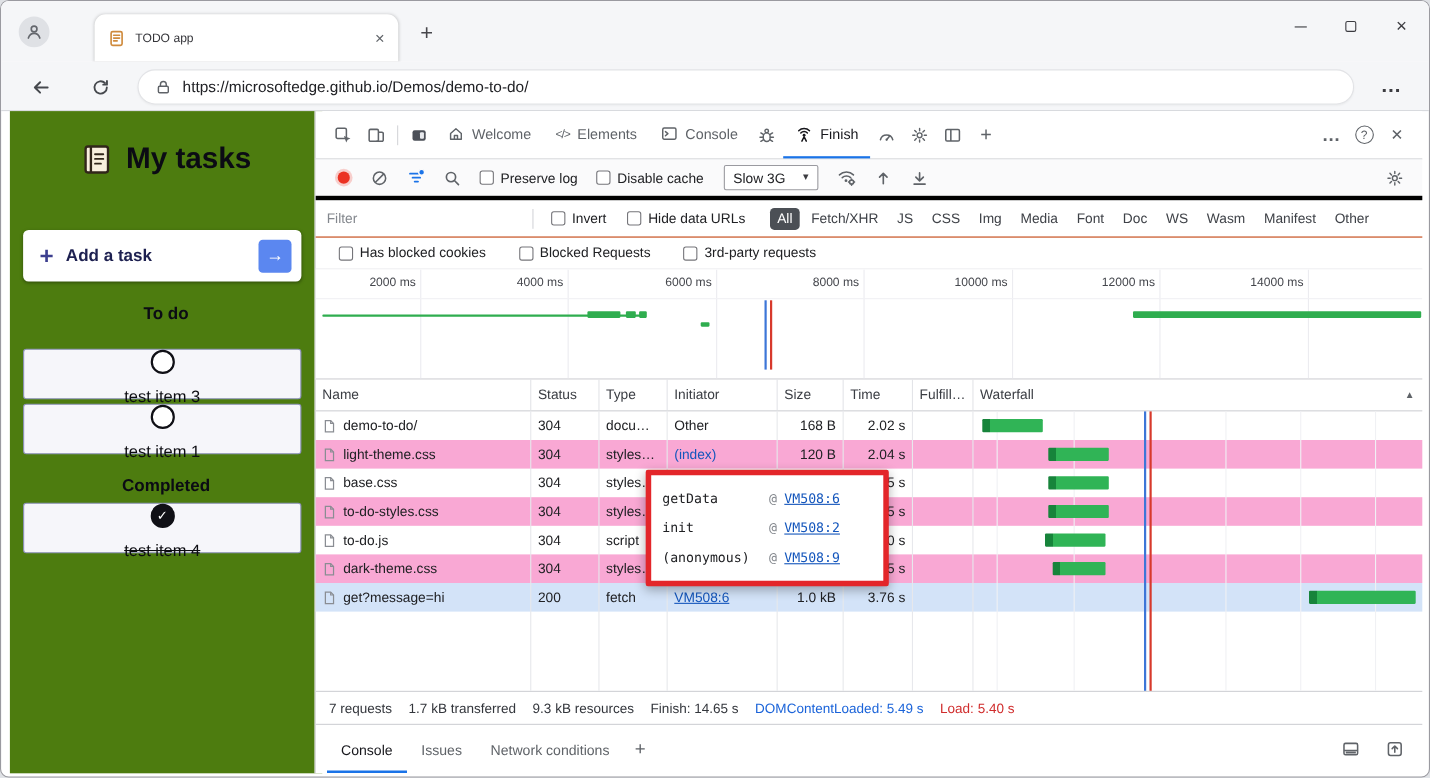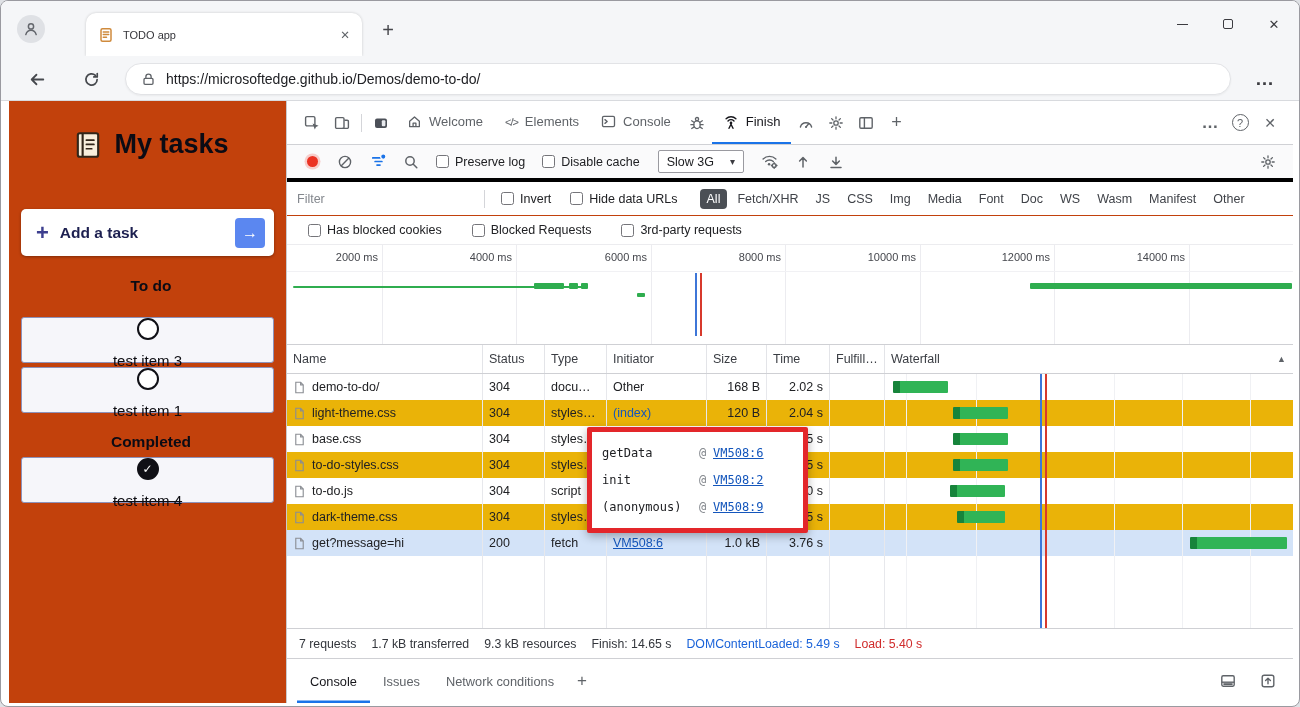--- a/index.html
+++ b/index.html
@@ -19,21 +19,21 @@
 .min-line{width:11px;border-top:1.3px solid #3b3b40;display:inline-block;}
 .max-box{width:10px;height:10px;border:1.3px solid #3b3b40;border-radius:2px;display:inline-block;}
 
 .navbar{position:absolute;left:0;top:55px;width:100%;height:45px;background:#f5f6f8;border-bottom:1px solid #d8dade;}
 .navbtn{position:absolute;top:7px;width:32px;height:32px;display:flex;align-items:center;justify-content:center;color:#46494e;}
 .nav-back{left:20px;}.nav-refresh{left:74px;}
 .nav-menu{right:18px;font-size:19px;color:#3c3c41;font-weight:bold;letter-spacing:1px;}
 .urlbar{position:absolute;left:124px;top:7px;width:1106px;height:32px;background:#fff;border:1px solid #e2e3e6;border-radius:16px;display:flex;align-items:center;padding:0 15px;gap:10px;box-shadow:0 1px 2px rgba(0,0,0,.05);}
 .url-text{font-size:14px;color:#202125;}
 
-.todo{position:absolute;left:8px;top:100px;width:284px;height:602px;background:#c2410c;}
+.todo{position:absolute;left:8px;top:100px;width:284px;height:602px;background:#4d7c0f;}
 .todo-header{position:absolute;top:28px;left:0;right:0;display:flex;align-items:center;justify-content:center;gap:11px;}
 .todo-title{font-size:27px;font-weight:bold;color:#0b0b14;}
 .add-card{position:absolute;left:12px;top:108px;width:253px;height:47px;background:#fff;border-radius:5px;box-shadow:0 1px 3px rgba(0,0,0,.35);display:flex;align-items:center;padding:0 9px 0 15px;gap:11px;}
 .add-plus{font-size:22px;font-weight:bold;color:#3d3f8f;line-height:1;}
 .add-label{flex:1;font-size:15.5px;font-weight:bold;color:#1d2050;}
 .add-go{width:30px;height:30px;border-radius:4px;background:#5b87f0;color:#fff;display:flex;align-items:center;justify-content:center;font-size:16px;}
 .list-heading{position:absolute;left:0;right:0;text-align:center;font-size:15.5px;font-weight:bold;color:#0b0b14;}
 .h-todo{top:176px;}.h-completed{top:332px;}
 .task{position:absolute;left:12px;width:253px;height:46px;background:#f6f6fa;border:1px solid #8d92bb;border-radius:3px;display:flex;align-items:center;padding:0 12px;gap:12px;flex-direction:column;}
 .t1{top:216px;}.t2{top:266px;}.t3{top:356px;}
@@ -72,21 +72,21 @@
 .ov-rulerline{position:absolute;left:0;right:0;top:26px;height:1px;background:#f1f1f4;}
 .ov-seg{position:absolute;background:#2fad4f;border-radius:1px;}
 .ov-evt{position:absolute;top:28px;bottom:8px;width:2px;}
 
 .thead{display:grid;grid-template-columns:196px 62px 62px 100px 60px 63px 55px 1fr;height:29px;border-bottom:1px solid #cfd0d4;}
 .th{padding:0 6px;color:#3a3d43;border-right:1px solid #e3e4e8;display:flex;align-items:center;position:relative;overflow:hidden;white-space:nowrap;}
 .th:last-child{border-right:none;}
 .sort{position:absolute;right:7px;font-size:9px;color:#5f6368;}
 .rows-wrap{position:relative;}
 .trow{display:grid;grid-template-columns:196px 62px 62px 100px 60px 63px 55px 1fr;height:26px;}
-.trow.stripe{background:#eab308;}
+.trow.stripe{background:#f9a8d4;}
 .trow.selected{background:#d3e3f8;}
 .td{padding:0 6px;border-right:1px solid #e7e8ec;display:flex;align-items:center;gap:6px;overflow:hidden;white-space:nowrap;}
 .td.num{justify-content:flex-end;}
 .td.waterfall{border-right:none;position:relative;padding:0;}
 .ficon{flex:none;color:#8a8d93;}
 .link{color:#1456bc;}
 .link.u{text-decoration:underline;}
 .wbar{position:absolute;top:7px;height:12px;border-radius:1px;background:linear-gradient(to right,#17843b 0 7px,#30b456 7px 100%);z-index:2;}
 .filler{display:grid;grid-template-columns:196px 62px 62px 100px 60px 63px 55px 1fr;height:72px;}
 .fcell{border-right:1px solid #e7e8ec;}

